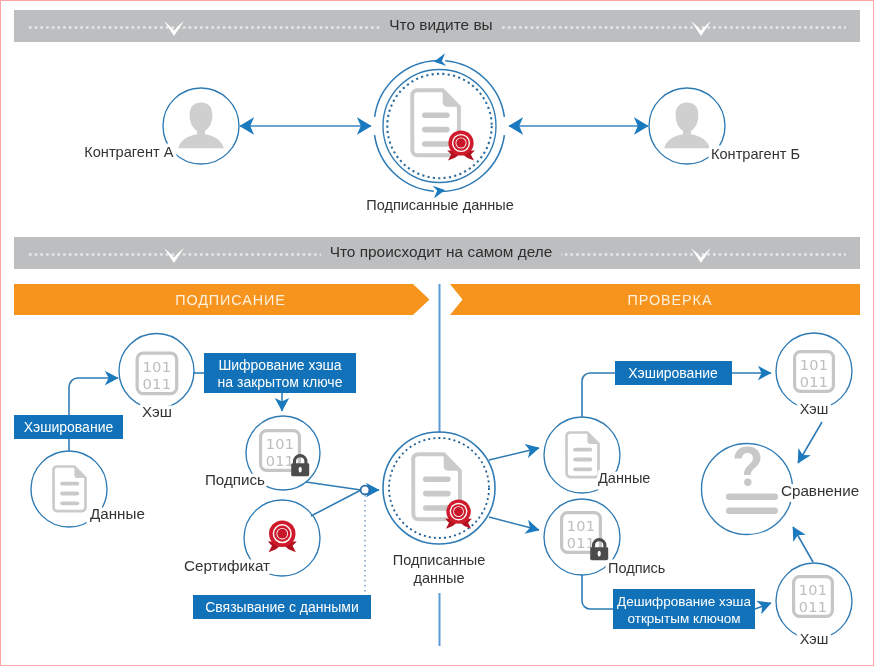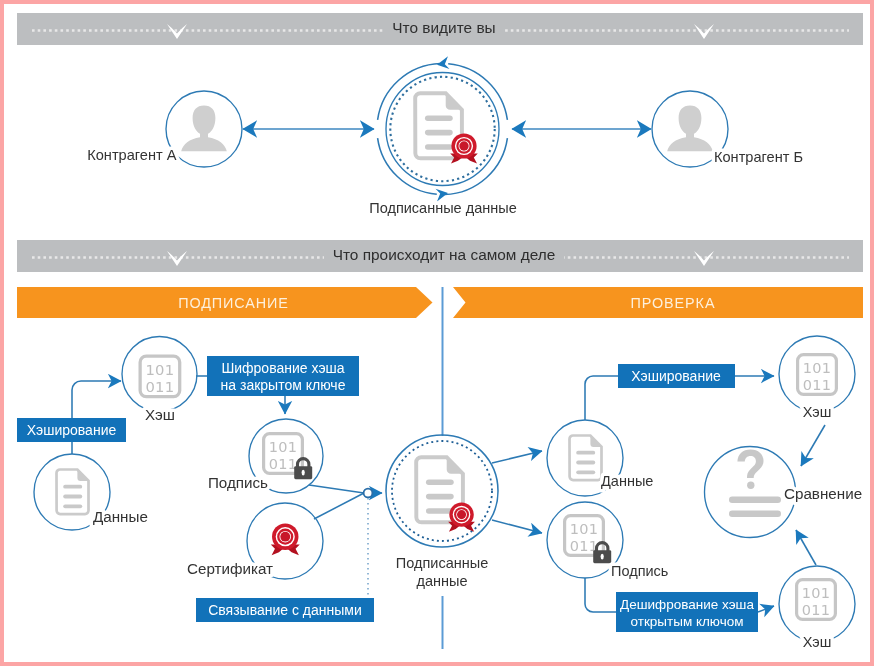--- a/index.html
+++ b/index.html
@@ -1,19 +1,19 @@
 <!DOCTYPE html>
 <html lang="ru"><head>
 <meta charset="utf-8">
 <title>Digital signature diagram</title>
 <style>
   html,body{margin:0;padding:0;background:#fff;}
   body{width:874px;height:666px;overflow:hidden;font-family:"Liberation Sans",sans-serif;}
   #root{position:relative;width:874px;height:666px;background:#fff;box-sizing:border-box;
-        border:4px solid #fca5a5;}
+        border:1px solid #fca5a5;}
   svg{display:block;}
   .lbl{font-family:"Liberation Sans",sans-serif;}
   .nodelbl{paint-order:stroke fill;stroke:#ffffff;stroke-width:7px;stroke-linejoin:round;}
 </style>
 </head>
 <body>
 
 <div id="root">
 <svg width="872" height="664" viewBox="0 0 872 664" xmlns="http://www.w3.org/2000/svg">
   <defs>

